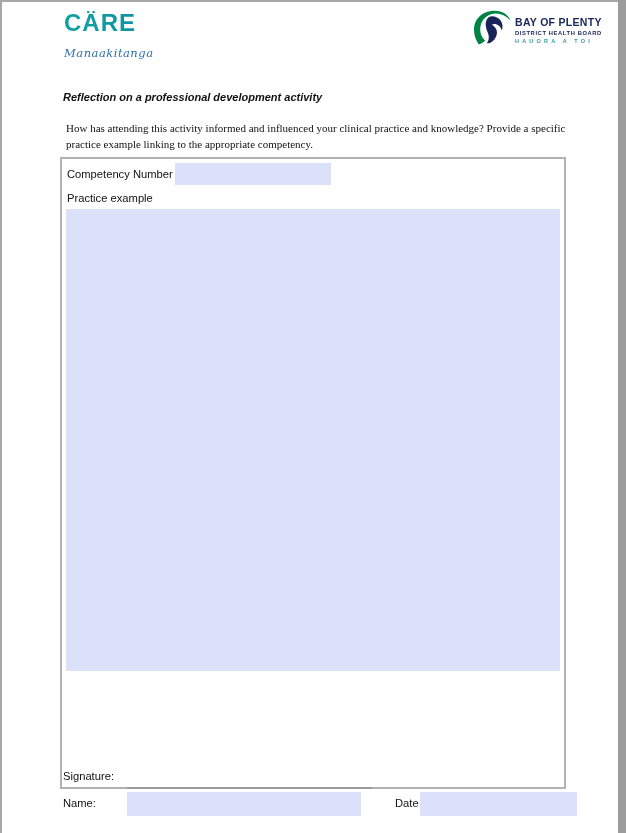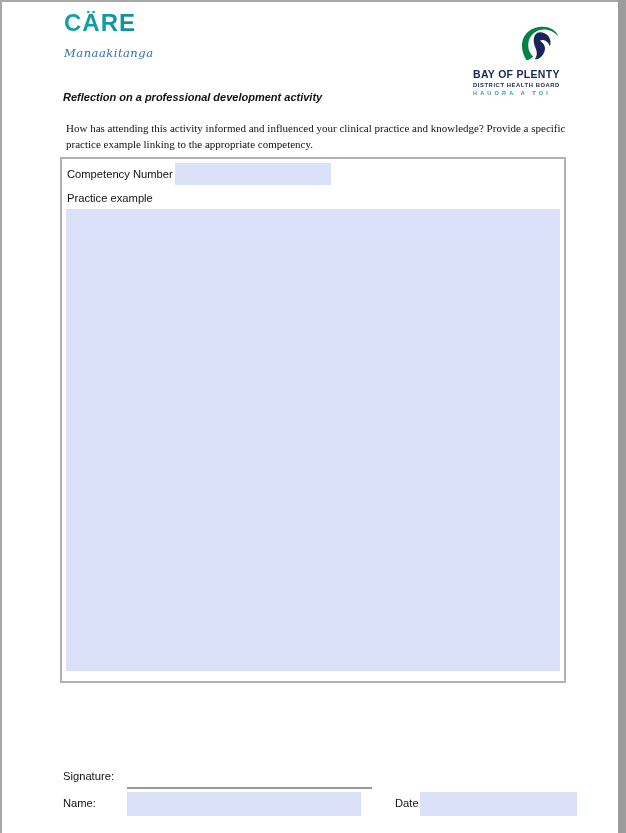--- a/index.html
+++ b/index.html
@@ -25,41 +25,41 @@
     background: linear-gradient(90deg, #12a3a6 0%, #0e94a0 45%, #2a6fad 100%);
     -webkit-background-clip: text; background-clip: text;
     color: #0e94a0; -webkit-text-fill-color: transparent;
   }
   .care-tag {
     font-family: "DejaVu Serif", serif; font-style: italic;
     font-size: 11.5px; color: #2f6fae; margin-top: 11px; letter-spacing: 0.5px;
   }
 
   
-  .bop-logo { position: absolute; left: 470px; top: 24px; display: flex; align-items: flex-end; flex-direction: column; }
+  .bop-logo { position: absolute; left: 470px; top: 8px; display: flex; align-items: center; }
   .bop-koru { width: 42px; height: 40px; flex: 0 0 auto; }
   .bop-text { margin-left: 3px; margin-top: 5px; white-space: nowrap; }
   .bop-name    { font-size: 10.5px; font-weight: bold; color: #17255a; letter-spacing: 0.3px; line-height: 1.1; }
   .bop-subname { font-size: 5.8px;  font-weight: bold; color: #17255a; letter-spacing: 0.6px; margin-top: 1px; }
   .bop-maori   { font-size: 5.5px;  font-weight: bold; color: #2d9aa5; letter-spacing: 3.2px; margin-top: 2px; }
 
   
   .doc-title {
     position: absolute; left: 63px; top: 91px;
     font-size: 11px; font-weight: bold; color: #111; font-style: italic;
   }
   .doc-prompt {
     position: absolute; left: 66px; top: 121px; width: 500px;
     font-size: 11px; line-height: 1.45; color: #111; font-family: Liberation Serif, serif;
   }
 
   
   .form-box {
     position: absolute; left: 60px; top: 157px;
-    width: 506px; height: 526px;
+    width: 506px; height: 632px;
     border: 2px solid #b2b2b2;
     box-sizing: border-box;
   }
   .label { font-size: 11.2px; color: #111; position: absolute; white-space: nowrap; }
   .comp-label     { left: 5px; top: 9px; }
   .practice-label { left: 5px; top: 33px; }
 
   .field {
     background: #dce1fa; border: none; outline: none;
     font-family: "Liberation Sans", sans-serif; font-size: 11px; color: #111;

